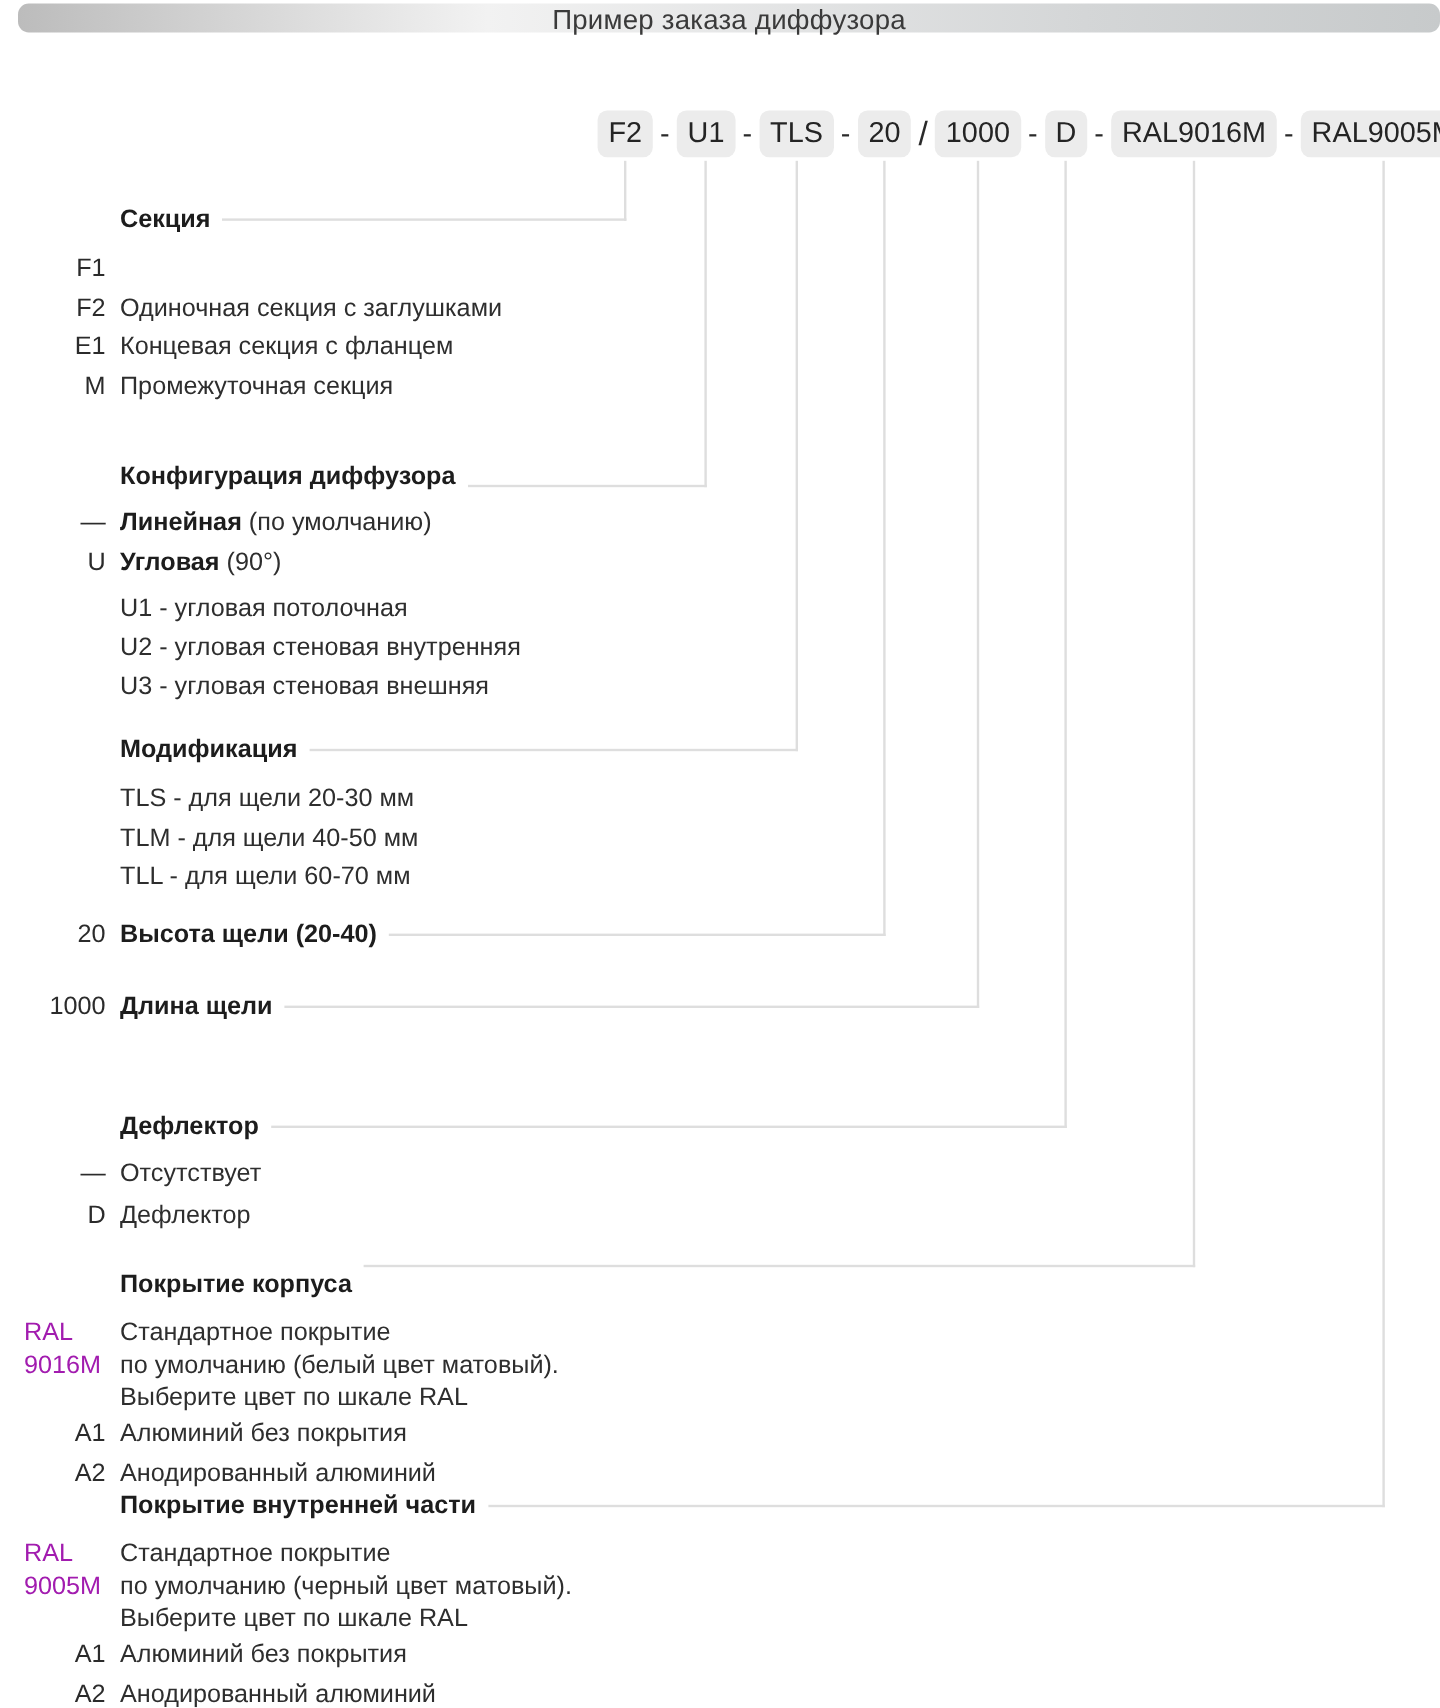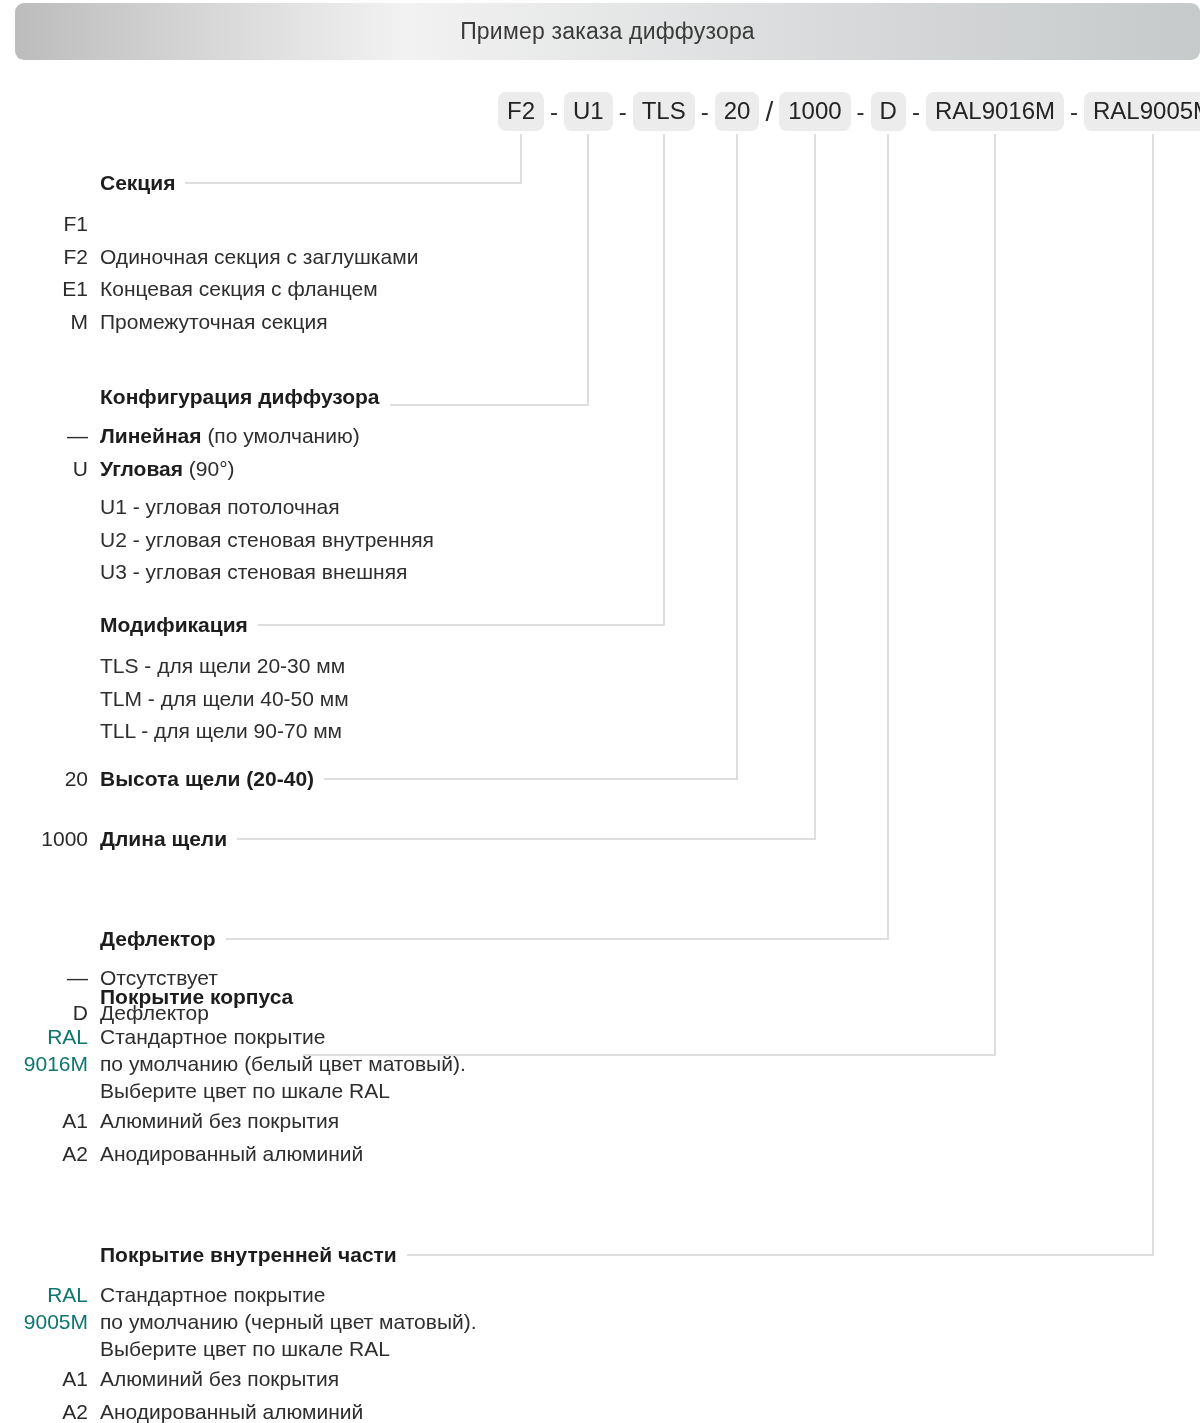--- a/index.html
+++ b/index.html
@@ -2,24 +2,24 @@
 <html lang="ru"><head>
 <meta charset="utf-8">
 <style>
   * { margin:0; padding:0; box-sizing:border-box; }
   html,body { background:#ffffff; }
   body { font-family:"Liberation Sans", sans-serif; color:#2b2b2b; }
   .page { position:relative; width:1200px; height:1423px; background:#fff; overflow:hidden; }
 
   
   .title-bar {
-    position:absolute; left:15px; top:3px; right:0; height:57px;
+    position:absolute; left:15px; top:3px; right:0; height:24px;
     border-radius:9px;
     background:linear-gradient(90deg,#bcbcbc 0%,#f2f2f2 33%,#d4d6d7 75%,#c7cacb 100%);
-    display:flex; align-items:center; justify-content:center;
+    display:flex; align-items:flex-start; justify-content:center;
   }
   .title-bar .bar-title { font-size:23px; color:#3a3a3a; letter-spacing:.2px; }
 
   
   .code-row { position:absolute; left:498px; top:92px; display:flex; align-items:center; gap:5px; }
   .code-seg {
     background:#ececec; border-radius:8px; padding:5px 9px 6px;
     font-size:24px; color:#242424; white-space:nowrap;
   }
   .code-sep { font-size:24px; color:#2a2a2a; padding:0 1px; }
@@ -41,21 +41,21 @@
   .inline-head .code { width:68px; text-align:right; flex:none; color:#2b2b2b; font-weight:normal; }
   .inline-head .head-text { margin-left:12px; font-weight:bold; color:#1d1d1d; display:inline-block; }
 
   .notes { margin-top:2px; }
   .notes .plain { line-height:25px; }
 
   .sublist { margin-top:6px; }
 
   
   .ral-row { display:flex; align-items:flex-start; margin-top:13px; font-size:21px; white-space:nowrap; }
-  .ral-code { width:68px; flex:none; text-align:right; line-height:27px; color:#0f766e; }
+  .ral-code { width:68px; flex:none; line-height:27px; color:#a21caf; }
   .ral-lines { margin-left:12px; line-height:27px; color:#2e2e2e; }
   .ab-items .row { line-height:33px; }
 
   
   .connector { position:absolute; background:#dedede; z-index:0; }
   .section, .code-row, .title-bar { z-index:1; }
 </style>
 </head>
 <body>
 
@@ -121,21 +121,21 @@
         <div class="plain">U3 - угловая стеновая внешняя</div>
       </div>
     </div>
   </div>
 
   <div class="section" style="top:612px;">
     <div class="sec-header"><span>Модификация</span></div>
     <div class="items">
       <div class="plain">TLS -  для щели 20-30 мм</div>
       <div class="plain">TLM -  для щели 40-50 мм</div>
-      <div class="plain">TLL -  для щели 90-70 мм</div>
+      <div class="plain">TLL -  для щели 60-70 мм</div>
     </div>
   </div>
 
   <div class="section" style="top:766px;">
     <div class="inline-head">
       <span class="code">20</span>
       <span class="head-text">Высота щели (20-40)</span>
     </div>
   </div>
 
@@ -153,21 +153,21 @@
         <span class="code">—</span>
         <span class="text">Отсутствует</span>
       </div>
       <div class="row" style="line-height:35px;">
         <span class="code">D</span>
         <span class="text">Дефлектор</span>
       </div>
     </div>
   </div>
 
-  <div class="section" style="top:984px;">
+  <div class="section" style="top:1058px;">
     <div class="sec-header"><span>Покрытие корпуса</span></div>
     <div class="ral-row">
       <div class="ral-code">
         <div>RAL</div>
         <div>9016M</div>
       </div>
       <div class="ral-lines">
         <div>Стандартное покрытие</div>
         <div>по умолчанию (белый цвет матовый).</div>
         <div>Выберите цвет по шкале RAL</div>

